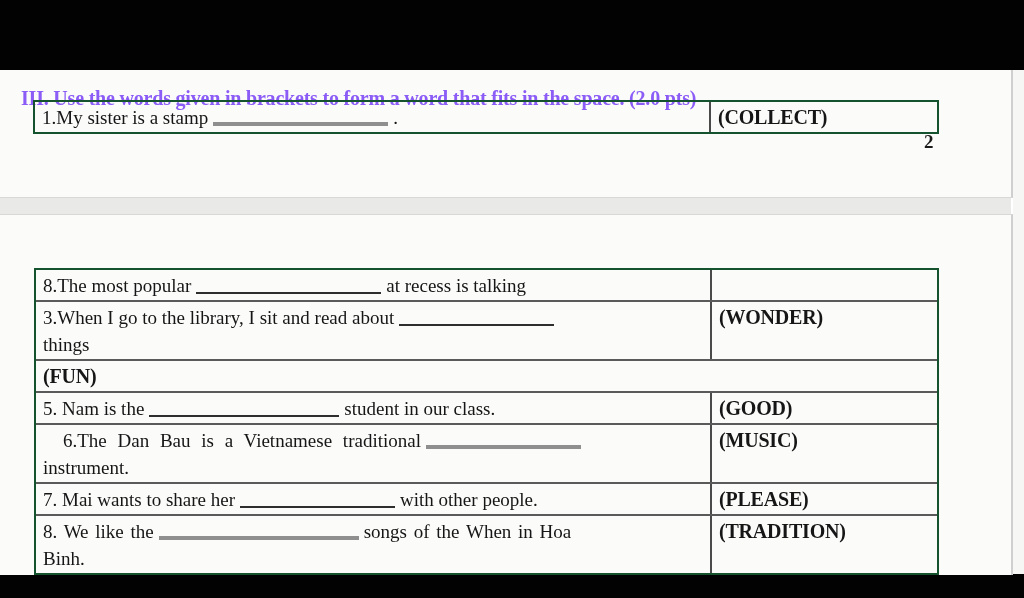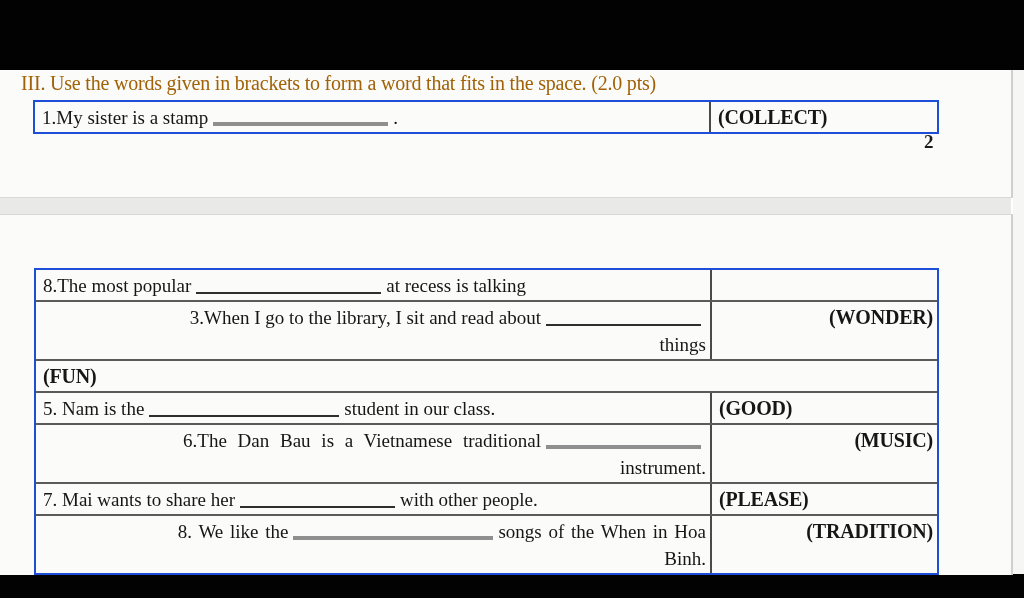--- a/index.html
+++ b/index.html
@@ -13,26 +13,26 @@
   .bar-top{top:0;height:70px;}
   .bar-bottom{top:574px;height:24px;}
 
   .page{position:absolute;left:0;width:1011px;background:#fbfbfa;border-right:2px solid #cfcfcf;}
   .page-1{top:70px;height:127px;border-bottom:1px solid #d8d8d8;}
   .page-gap{position:absolute;top:198px;left:0;width:1011px;height:16px;background:#e9e9e8;}
   .page-2{top:214px;height:360px;border-top:1px solid #d8d8d8;}
   .right-strip{position:absolute;top:70px;left:1013px;width:11px;height:504px;background:#f6f6f5;}
 
   .heading{
-    position:absolute;top:72px;left:21px;width:980px;
-    font-size:20px;font-weight:normal;color:#a16207;letter-spacing:-0.2px;
+    position:absolute;top:87px;left:21px;width:980px;
+    font-size:20px;font-weight:bold;color:#8b5cf6;letter-spacing:-0.2px;
     white-space:nowrap;
   }
 
-  .wtable{position:absolute;background:transparent;border:2px solid #1d4ed8;}
+  .wtable{position:absolute;background:transparent;border:2px solid #14532d;}
   .table-1{left:33px;top:100px;width:902px;}
   .table-2{left:34px;top:268px;width:901px;}
 
   .trow{display:flex;border-bottom:2px solid #5a5a5a;}
   .trow:last-child{border-bottom:none;}
   .cell{font-size:19px;line-height:27px;padding:2px 4px 1px 7px;box-sizing:border-box;}
   .sentence-cell{width:676px;border-right:2px solid #4a4a4a;}
   .word-cell{flex:1;font-weight:bold;font-size:20px;letter-spacing:-0.2px;border-radius:11px;}
   .line1{white-space:nowrap;}
 
@@ -41,21 +41,21 @@
   }
   .blank.dark{border-bottom:2px solid #2e2e2e;}
   .blank.gray{border-bottom:4px solid #8f8f8f;}
   .b155{width:155px;} .b160{width:160px;}
   .b175{width:175px;} .b185{width:185px;} .b190{width:190px;} .b200{width:200px;}
 
   .justify-wide{word-spacing:6px;margin-left:20px;}
   .justify-slight{word-spacing:2px;}
 
   .row-h30{min-height:29px;}
-  .row-h2l{min-height:56px;text-align:right;}
+  .row-h2l{min-height:56px;}
 
   .page-number{
     position:absolute;top:131px;left:924px;
     font-size:19px;font-weight:bold;color:#1b1b1b;
   }
 </style>
 </head>
 <body>
 
 <div class="black-bar bar-top"></div>

